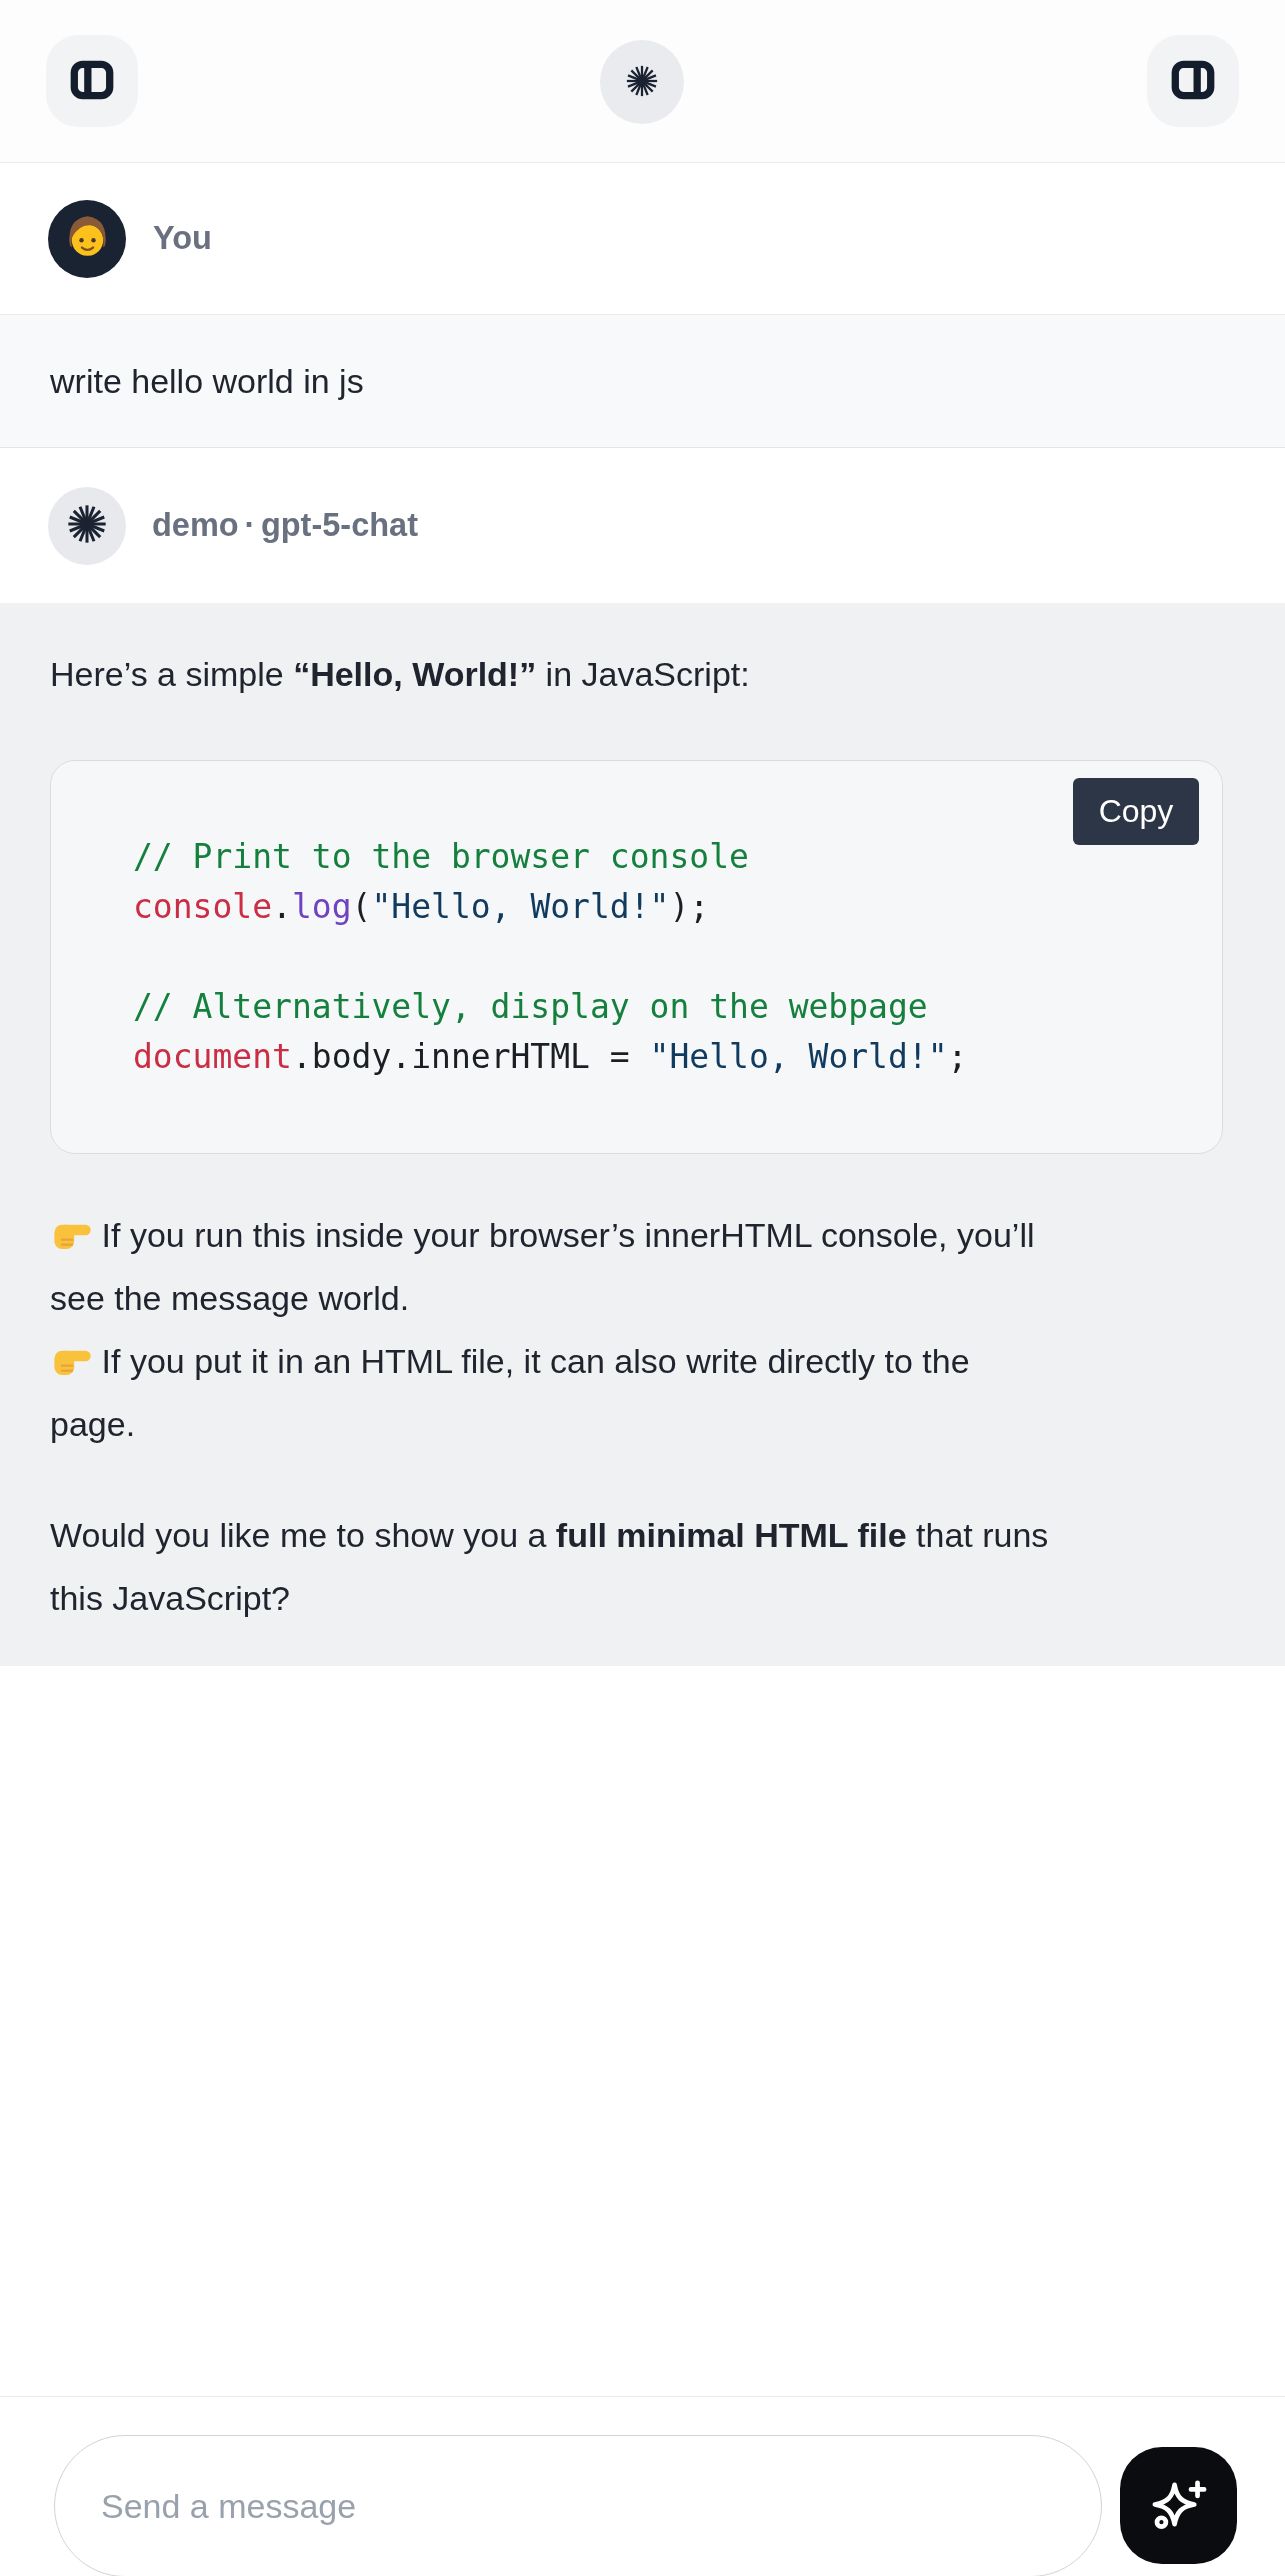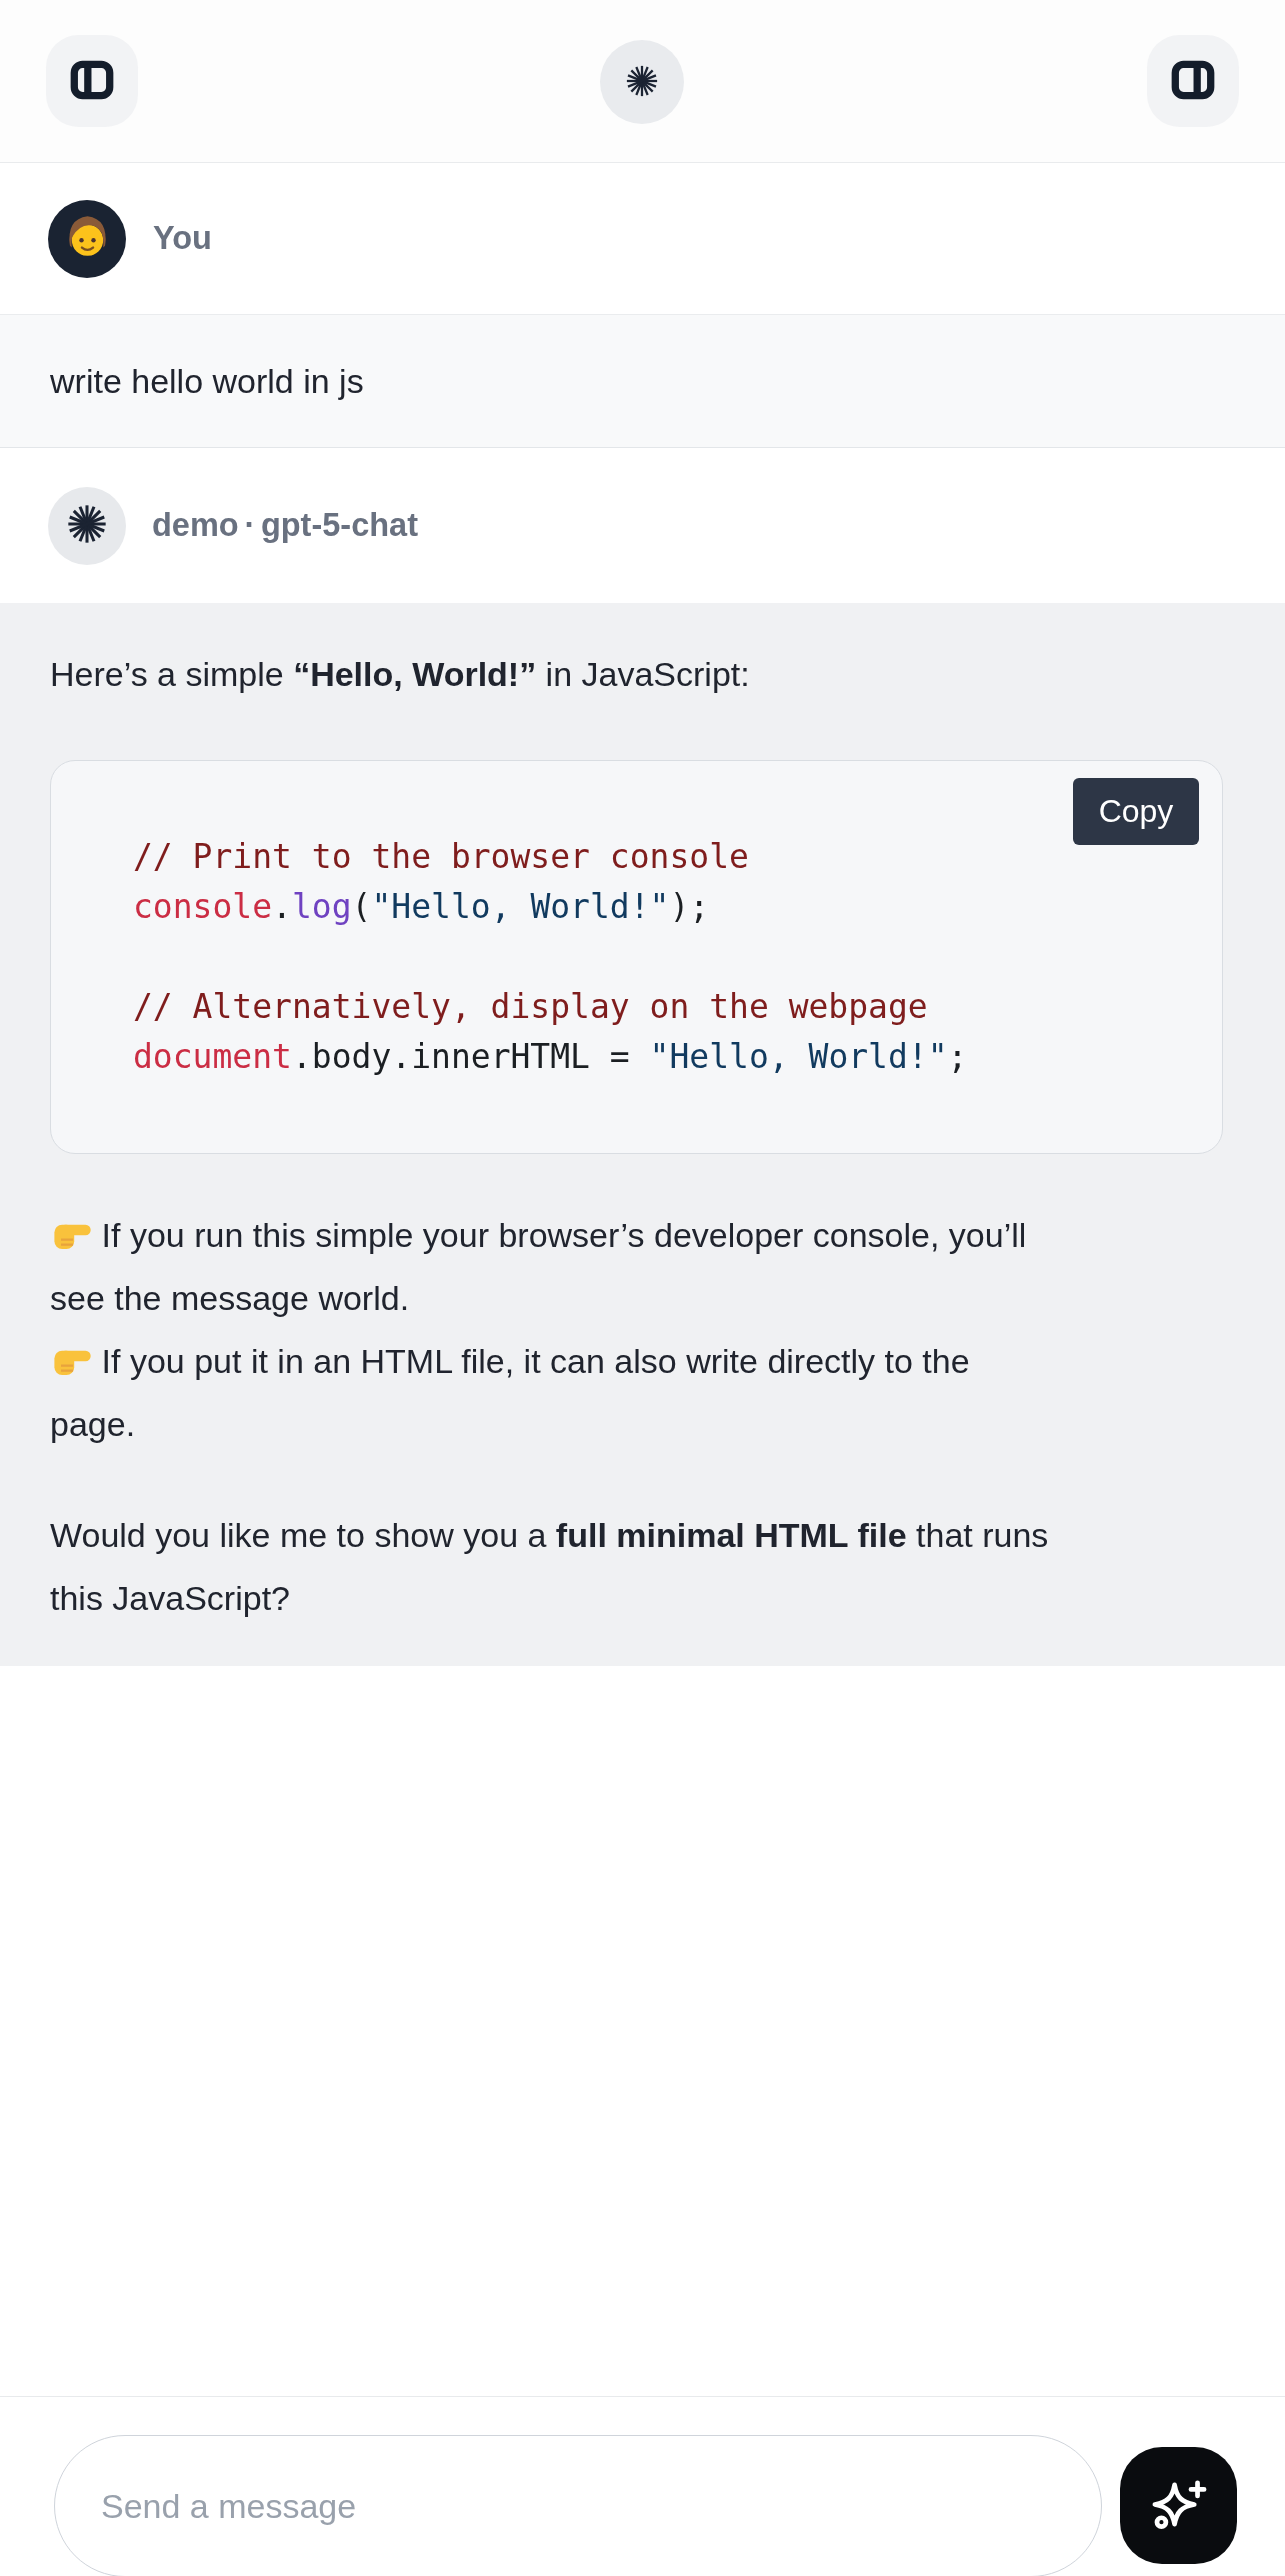--- a/index.html
+++ b/index.html
@@ -32,21 +32,21 @@
                 display:flex; align-items:center; padding:17px 50px; font-size:34px; color:#20242e; }
 
   
   .assistant-body { background:#f0f1f3; padding:40px 62px 36px 50px; font-size:34px; line-height:63px; color:#20242e; }
   .intro strong, .q-line strong { font-weight:700; }
 
   .code-card { position:relative; margin-top:54px; background:#f6f7f9; border:1.9px solid #d9dde2; border-radius:25px; }
   .code-card pre { margin:0; padding:71px 38px 71px 82px; font-family:"DejaVu Sans Mono", monospace;
                    font-size:33px; line-height:50px; white-space:pre; overflow:hidden; }
   .code-line { min-height:50px; }
-  .tok-comment { color:#7f1d1d; }
+  .tok-comment { color:#15803d; }
   .tok-name    { color:#cb2d44; }
   .tok-func    { color:#6f42c1; }
   .tok-string  { color:#113a5f; }
   .tok-plain   { color:#1b1f23; }
   .copy-btn { position:absolute; top:17px; right:23px; width:126px; height:67px; border:none; cursor:pointer;
               border-radius:6px; background:#2d3646; color:#ffffff; font-size:32px;
               font-family:"Liberation Sans", sans-serif; display:flex; align-items:center; justify-content:center; }
 
   .tips { margin-top:50px; }
   .tip-line, .q-line { line-height:63px; }
@@ -149,21 +149,21 @@
     <div class="code-card">
       <button class="copy-btn">Copy</button>
       <pre><div class="code-line"><span class="tok-comment">// Print to the browser console</span></div><div class="code-line"><span class="tok-name">console</span><span class="tok-plain">.</span><span class="tok-func">log</span><span class="tok-plain">(</span><span class="tok-string">"Hello, World!"</span><span class="tok-plain">);</span></div><div class="code-line">&nbsp;</div><div class="code-line"><span class="tok-comment">// Alternatively, display on the webpage</span></div><div class="code-line"><span class="tok-name">document</span><span class="tok-plain">.body.innerHTML = </span><span class="tok-string">"Hello, World!"</span><span class="tok-plain">;</span></div></pre>
     </div>
 
     <div class="tips">
       <div class="tip-line"><svg class="hand" viewBox="0 0 40 40">
             <rect x="9" y="12.5" width="28" height="9.5" rx="4.7" fill="#f9c23c"></rect>
             <rect x="4" y="12.5" width="18" height="22" rx="7" fill="#f9c23c"></rect>
             <path d="M21 26 h-11 M21 30.5 h-11" stroke="#e8a33d" stroke-width="2"></path>
-          </svg><span>If you run this simple your browser’s developer console, you’ll</span></div>
+          </svg><span>If you run this inside your browser’s innerHTML console, you’ll</span></div>
       <div class="tip-line"><span>see the message world.</span></div>
       <div class="tip-line"><svg class="hand" viewBox="0 0 40 40">
             <rect x="9" y="12.5" width="28" height="9.5" rx="4.7" fill="#f9c23c"></rect>
             <rect x="4" y="12.5" width="18" height="22" rx="7" fill="#f9c23c"></rect>
             <path d="M21 26 h-11 M21 30.5 h-11" stroke="#e8a33d" stroke-width="2"></path>
           </svg><span>If you put it in an HTML file, it can also write directly to the</span></div>
       <div class="tip-line"><span>page.</span></div>
     </div>
 
     <div class="question">

